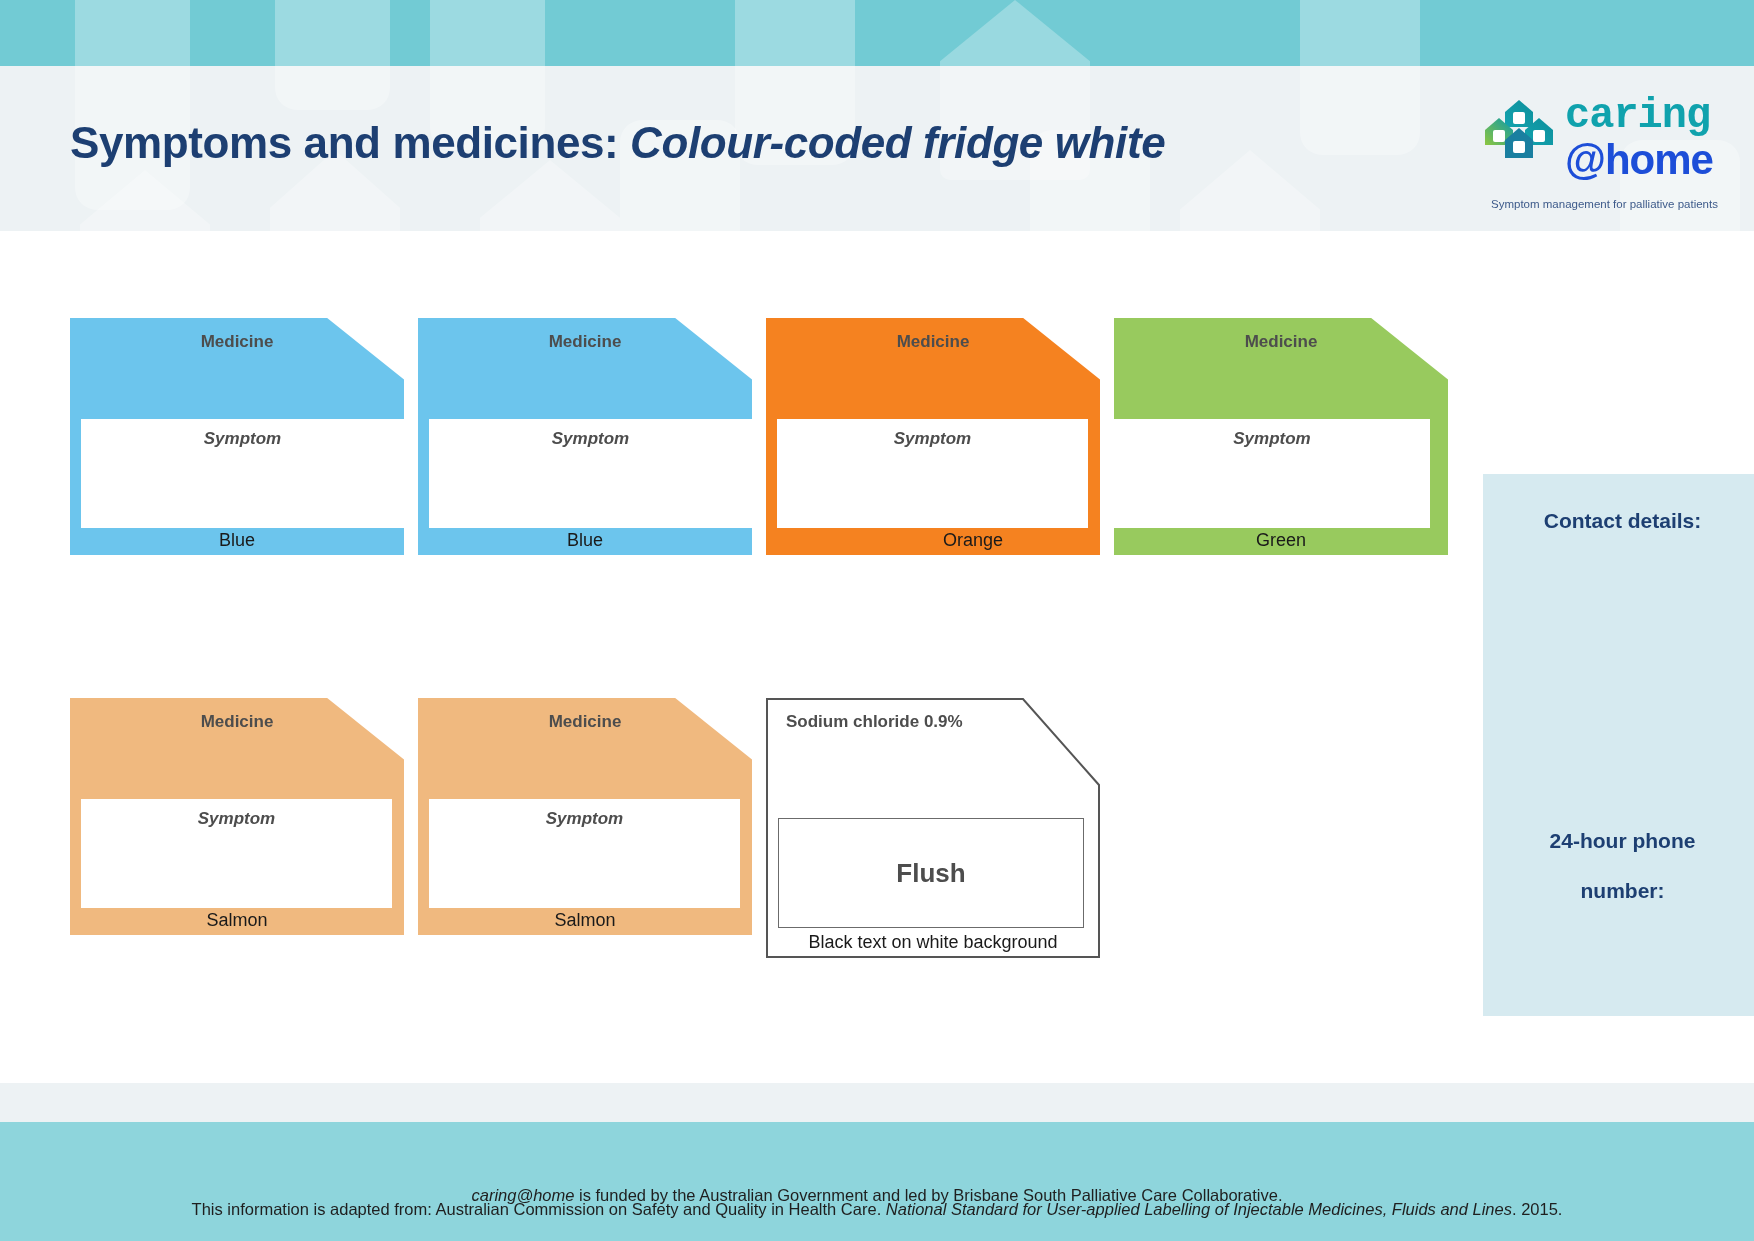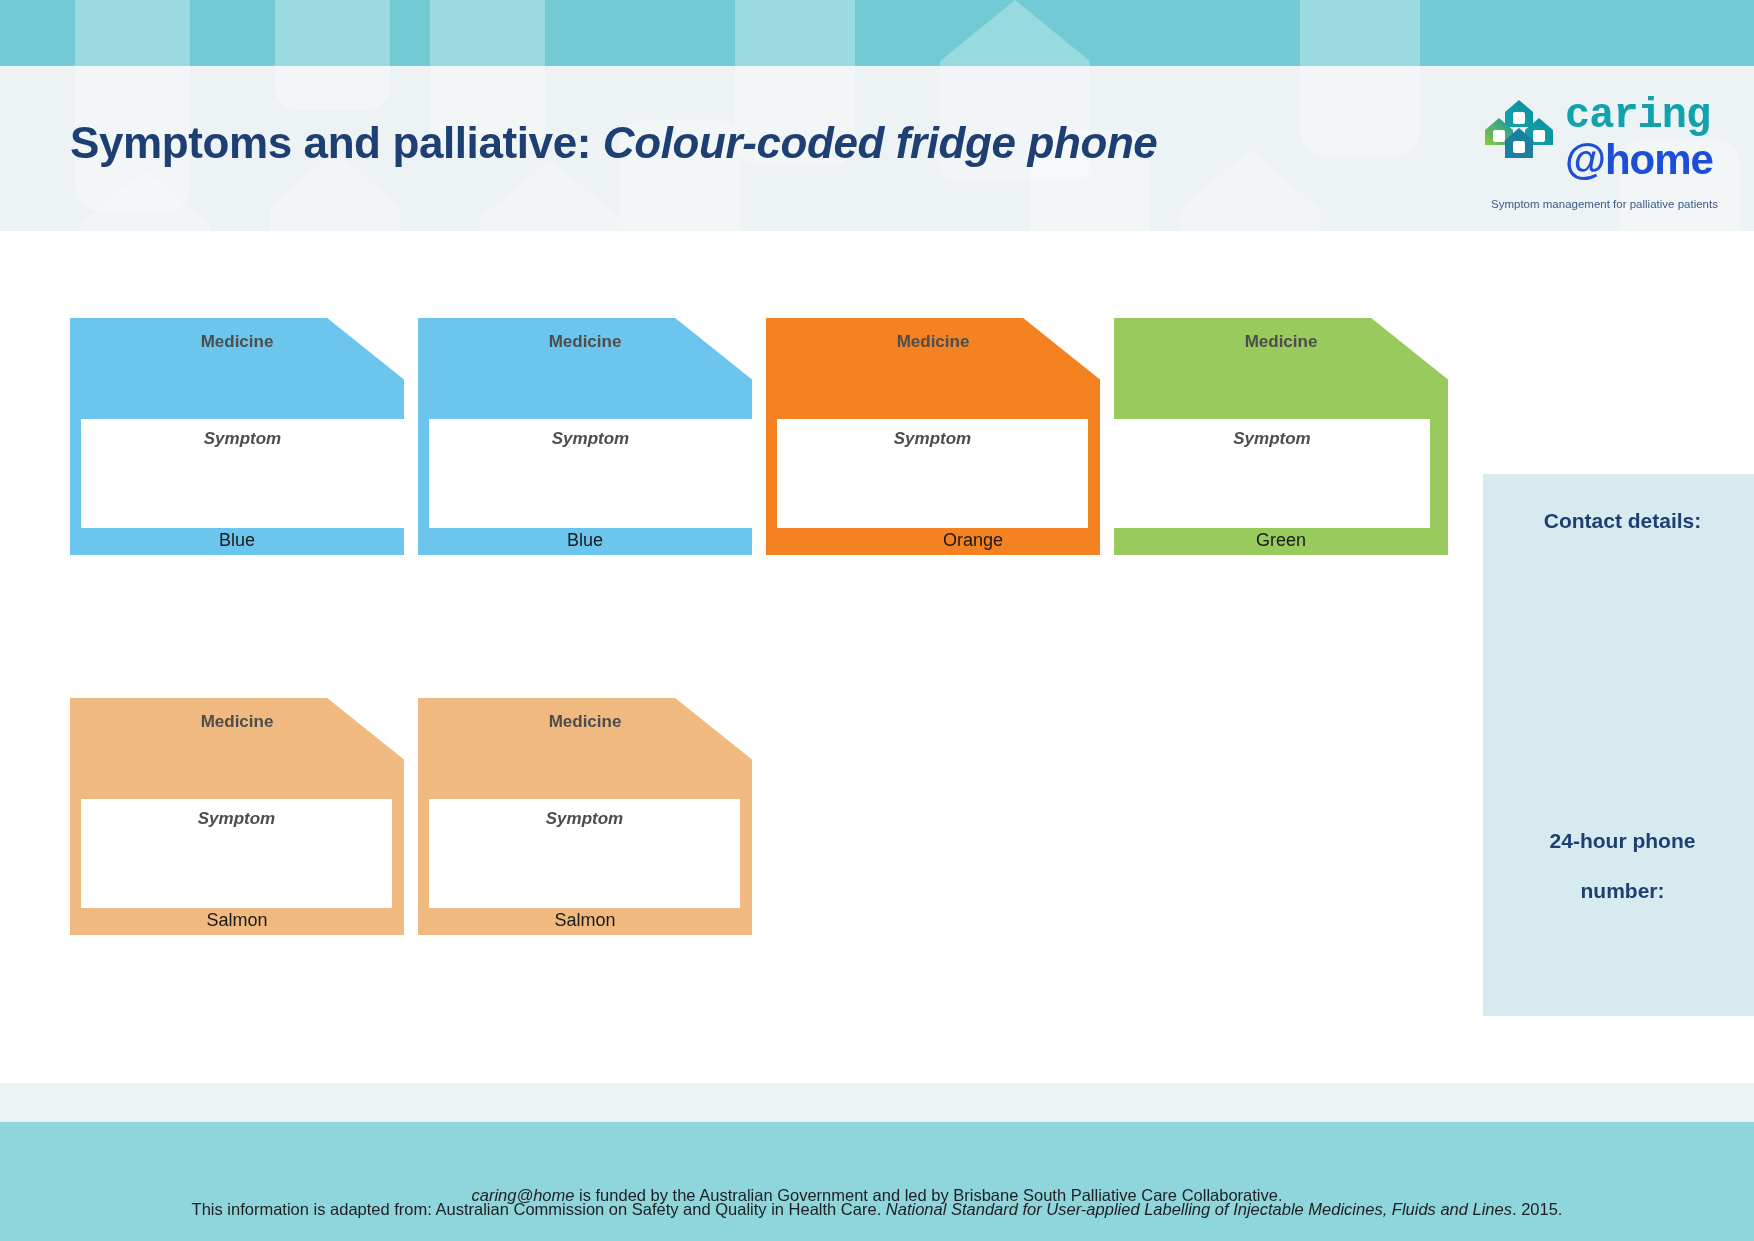--- a/index.html
+++ b/index.html
@@ -159,21 +159,21 @@
   <div class="wm-rr" style="left:430px;top:-60px;width:115px;height:210px;"></div>
   <div class="wm-rr" style="left:735px;top:-55px;width:120px;height:220px;"></div>
   <div class="wm-house" style="left:480px;top:160px;width:140px;height:170px;"></div>
   <div class="wm-rr" style="left:620px;top:120px;width:120px;height:200px;"></div>
   <div class="wm-house" style="left:940px;top:0px;width:150px;height:180px;"></div>
   <div class="wm-rr" style="left:1030px;top:130px;width:120px;height:190px;"></div>
   <div class="wm-rr" style="left:1300px;top:-60px;width:120px;height:215px;"></div>
   <div class="wm-house" style="left:1180px;top:150px;width:140px;height:175px;"></div>
   <div class="wm-rr" style="left:1620px;top:140px;width:120px;height:200px;"></div>
 
-  <div id="title"><span>Symptoms and palliative: </span><span class="em">Colour-coded fridge phone</span></div>
+  <div id="title"><span>Symptoms and medicines: </span><span class="em">Colour-coded fridge white</span></div>
 
   <div id="logo">
     <div id="logo-mark">
       <svg width="72" height="72" viewBox="0 0 72 72">
         <defs>
           <linearGradient id="gA" x1="0" y1="1" x2="1" y2="0">
             <stop offset="0%" stop-color="#8dc63f"></stop>
               <stop offset="100%" stop-color="#0e9aa7"></stop>
           </linearGradient>
           <linearGradient id="gB" x1="0" y1="1" x2="1" y2="0">
@@ -253,20 +253,30 @@
 
   <div class="card" style="left:418px;top:467px;width:334px;height:237px;">
     <div class="card-bg" style="background:#f0b97f;"></div>
     <div class="card-label-med">Medicine</div>
     <div class="card-white" style="left:11px;top:101px;width:311px;height:109px;">
       <div class="card-label-symptom">Symptom</div>
     </div>
     <div class="card-label-colour" style="top:212px;">Salmon</div>
   </div>
 
+  <div id="flush-card" style="left:766px;top:467px;width:334px;height:260px;">
+    <svg id="flush-outline-stroke" viewBox="0 0 334 260" preserveAspectRatio="none">
+      <polygon points="1,1 257,1 333,87 333,259 1,259" fill="#ffffff" stroke="#555555" stroke-width="2"></polygon>
+    </svg>
+    <div id="flush-title">Sodium chloride 0.9%</div>
+    <div id="flush-box" style="left:12px;top:120px;width:306px;height:110px;">
+      <span id="flush-word">Flush</span>
+    </div>
+    <div id="flush-caption" style="top:234px;">Black text on white background</div>
+  </div>
 
   <div id="contact-panel" style="left:1483px;top:243px;width:254px;height:542px;padding-left:25px;">
     <div class="contact-line" style="top:32px;">Contact details:</div>
     <div class="contact-line" style="top:352px;">24-hour phone</div>
     <div class="contact-line" style="top:402px;">number:</div>
   </div>
 
 </div>
 
 <div id="footer-strip"></div>

